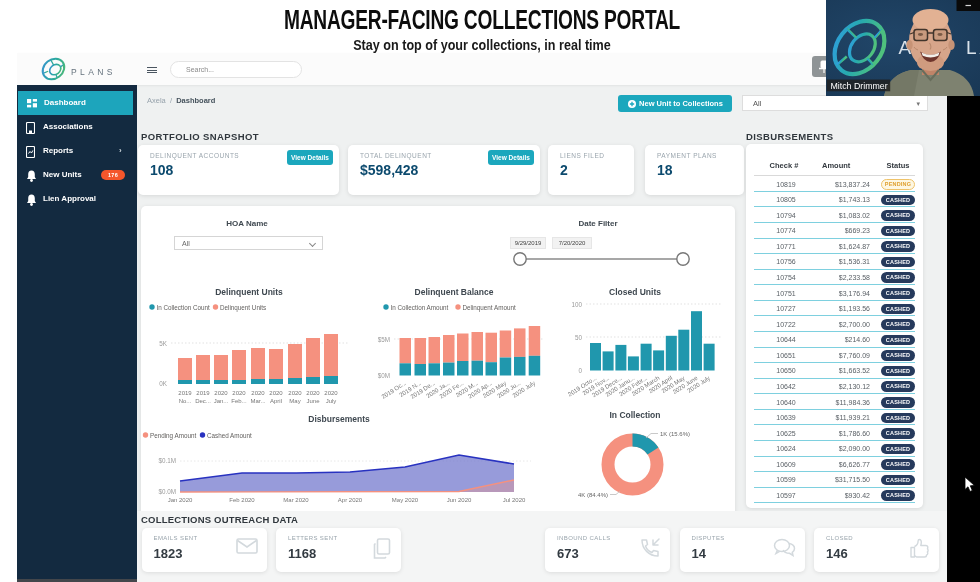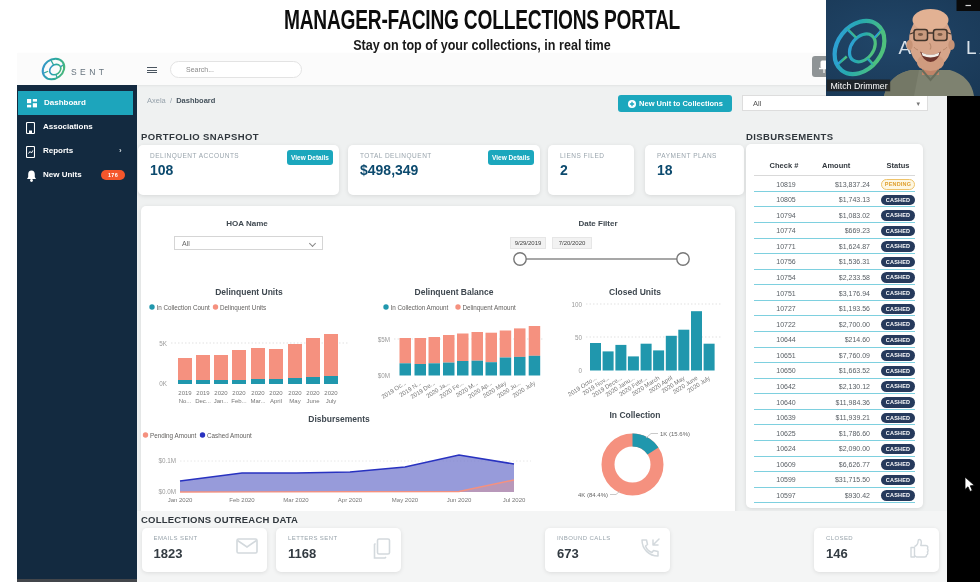--- a/index.html
+++ b/index.html
@@ -70,21 +70,21 @@
 <svg class="abs" style="left:23px;top:3px;z-index:3" width="27" height="26" viewBox="0 0 27 26">
 <g transform="translate(13.5,13) rotate(-38)">
 <ellipse rx="11.5" ry="9.5" fill="none" stroke="url(#lg1)" stroke-width="2"></ellipse>
 <ellipse rx="6" ry="4.7" cx="1" cy="1.5" fill="none" stroke="url(#lg1)" stroke-width="1.6"></ellipse>
 <line x1="-11" y1="-3" x2="-5.6" y2="-1.5" stroke="url(#lg1)" stroke-width="1.3"></line>
 <line x1="11" y1="3" x2="6.6" y2="2.5" stroke="url(#lg1)" stroke-width="1.3"></line>
 <line x1="-2.5" y1="9" x2="-1.5" y2="6" stroke="url(#lg1)" stroke-width="1.3"></line>
 <line x1="3.5" y1="-9" x2="2.5" y2="-3" stroke="url(#lg1)" stroke-width="1.3"></line>
 </g>
       </svg>
-<div class="axelatxt" style="z-index:3">SENT</div>
+<div class="axelatxt" style="z-index:3">PLANS</div>
 <div class="burger"></div>
 <div class="search">Search...</div>
 <div class="sidebar">
 <div class="mitem mhl" style="top:5.5px">
           <span class="mi"><svg width="10" height="11" viewBox="0 0 10 11">
               <g fill="#fff">
                 <rect x="0" y="0" width="4.2" height="4.2"></rect>
                 <rect x="5.8" y="0" width="4.2" height="2.6"></rect>
                 <rect x="0" y="5.8" width="4.2" height="2.6"></rect>
                 <rect x="5.8" y="4.2" width="4.2" height="4.2"></rect>
@@ -108,20 +108,27 @@
           <span class="chev">›</span>
         </div>
 <div class="mitem" style="top:77.5px">
           <span class="mi"><svg width="11" height="12" viewBox="0 0 11 12">
               <path d="M5.5 0.5 C3.3 0.5 2.2 2 2.2 4.2 L2.2 7 L1 9 L10 9 L8.8 7 L8.8 4.2 C8.8 2 7.7 0.5 5.5 0.5 Z" fill="#fff"></path>
               <circle cx="5.5" cy="10.5" r="1.4" fill="#fff"></circle>
             </svg></span>
           <span class="ml">New Units</span>
           <span class="badge">176</span>
         </div>
+<div class="mitem" style="top:101.5px">
+          <span class="mi"><svg width="11" height="12" viewBox="0 0 11 12">
+              <path d="M5.5 0.5 C3.3 0.5 2.2 2 2.2 4.2 L2.2 7 L1 9 L10 9 L8.8 7 L8.8 4.2 C8.8 2 7.7 0.5 5.5 0.5 Z" fill="#fff"></path>
+              <circle cx="5.5" cy="10.5" r="1.4" fill="#fff"></circle>
+            </svg></span>
+          <span class="ml">Lien Approval</span>
+        </div>
 </div>
 <div class="abs" style="left:0;top:526px;width:120px;height:3px;background:#43464b"></div>
 <div class="crumb">Axela&nbsp; /&nbsp; <b>Dashboard</b></div>
 <div class="pinbtn"><svg width="24" height="21" viewBox="0 0 24 21">
           <g stroke="#fff" fill="#fff">
             <rect x="9" y="5" width="6" height="7" rx="1"></rect>
             <line x1="7" y1="12.5" x2="17" y2="12.5" stroke-width="1.5"></line>
             <line x1="12" y1="13" x2="12" y2="17" stroke-width="1.2"></line>
           </g>
         </svg></div>
@@ -131,21 +138,21 @@
         </svg><span style="margin-left:12px">New Unit to Collections</span></div>
 <div class="alldd">All</div>
 <div class="sechead" style="left:124px;top:78px">PORTFOLIO SNAPSHOT</div>
 <div class="card" style="left:121px;top:92px;width:201px;height:50px">
         <div class="clab">DELINQUENT ACCOUNTS</div>
         <div class="cnum">108</div>
         <div class="vdet">View Details</div>
       </div>
 <div class="card" style="left:331px;top:92px;width:192px;height:50px">
         <div class="clab">TOTAL DELINQUENT</div>
-        <div class="cnum">$498,349</div>
+        <div class="cnum">$598,428</div>
         <div class="vdet">View Details</div>
       </div>
 <div class="card" style="left:531px;top:92px;width:86px;height:50px">
         <div class="clab">LIENS FILED</div>
         <div class="cnum">2</div>
       </div>
 <div class="card" style="left:628px;top:92px;width:99px;height:50px">
         <div class="clab">PAYMENT PLANS</div>
         <div class="cnum">18</div>
       </div>
@@ -457,20 +464,29 @@
         </svg></div>
     </div>
 <div class="bcard" style="left:528px;width:125px">
       <div class="blab">INBOUND CALLS</div>
       <div class="bnum">673</div>
       <div class="bico"><svg width="21" height="21" viewBox="0 0 21 21">
           <path d="M2 2 C2 11 9 18 18 18 L18 13.5 L13.5 12.5 L12 14.5 C9 13.5 6.5 11 5.5 8 L7.5 6.5 L6.5 2 Z" fill="none" stroke="#d3d9dd" stroke-width="1.5" stroke-linejoin="round"></path>
           <path d="M19 1L13 7M13 7h5M13 7v-5" fill="none" stroke="#d3d9dd" stroke-width="1.5" stroke-linecap="round" stroke-linejoin="round"></path>
         </svg></div>
     </div>
+<div class="bcard" style="left:662.5px;width:125px">
+      <div class="blab">DISPUTES</div>
+      <div class="bnum">14</div>
+      <div class="bico"><svg width="23" height="19" viewBox="0 0 23 19">
+          <ellipse cx="9" cy="7.5" rx="7.5" ry="6" fill="none" stroke="#d3d9dd" stroke-width="1.5"></ellipse>
+          <path d="M4.5 12 L3 15.5 L7 13.2" fill="none" stroke="#d3d9dd" stroke-width="1.5"></path>
+          <path d="M16 5.5 c3.5 0.5 5.5 2.5 5.5 5 c0 1.6 -0.8 3 -2.2 3.9 L20 17.5 L16.5 15.3 C13.5 15.3 11 14 10.2 12" fill="none" stroke="#d3d9dd" stroke-width="1.5"></path>
+        </svg></div>
+    </div>
 <div class="bcard" style="left:797px;width:125px">
       <div class="blab">CLOSED</div>
       <div class="bnum">146</div>
       <div class="bico"><svg width="21" height="21" viewBox="0 0 21 21">
           <path d="M2 9.5 h3.5 V19 H2 Z M5.5 17.5 l2 1.5 h8 c1.2 0 2-0.8 2-1.8 c0.8-0.3 1.3-1 1.3-1.9 c0-0.5-0.2-1-0.5-1.3 c0.5-0.4 0.8-1 0.8-1.6 c0-0.6-0.3-1.2-0.7-1.6 c0.3-0.4 0.4-0.8 0.4-1.3 c0-1.1-0.9-2-2-2 h-5 c0.3-1.2 0.5-2.4 0.5-3.5 c0-1.7-0.8-2.5-1.8-2.5 c-0.9 0-1.4 0.6-1.4 1.5 c0 2.2-1.3 4.6-3.6 5.5" fill="none" stroke="#d3d9dd" stroke-width="1.4" stroke-linejoin="round"></path>
         </svg></div>
     </div>
 <div class="blackstrip"></div>
 <div class="webcam"><svg width="171" height="96" viewBox="0 0 171 96">
         <defs>

